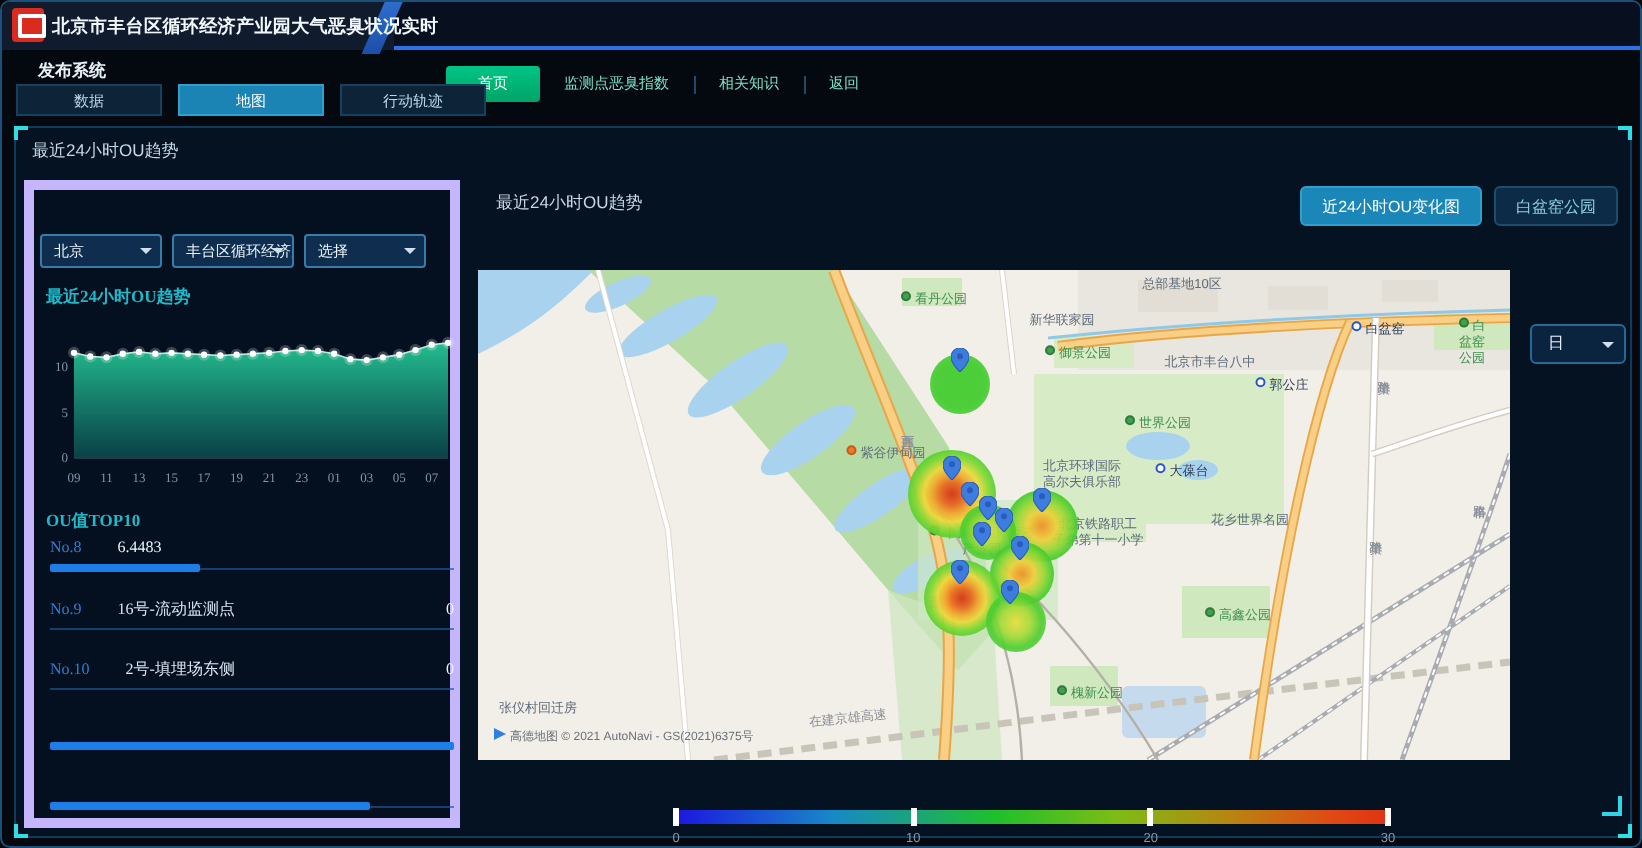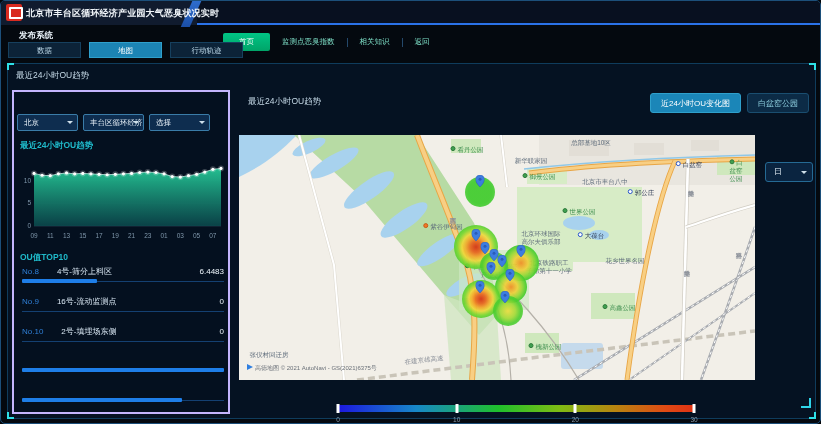--- a/index.html
+++ b/index.html
@@ -27,21 +27,21 @@
   
   .outer{position:absolute;left:6px;top:62px;width:809px;height:356px;background:#051222;border:1px solid #0f3c5c;}
   .corner{position:absolute;width:7px;height:7px;border-color:#2ee0e6;border-style:solid;border-width:0;}
   .c-tl{left:-1px;top:-1px;border-left-width:2px;border-top-width:2px;}
   .c-tr{right:-1px;top:-1px;border-right-width:2px;border-top-width:2px;}
   .c-bl{left:-1px;bottom:-1px;border-left-width:2px;border-bottom-width:2px;}
   .c-br{right:-1px;bottom:-1px;border-right-width:2px;border-bottom-width:2px;}
   .outer-title{position:absolute;left:8px;top:6px;font-size:8.5px;color:#c4d8e6;}
 
   
-  .lpanel{position:absolute;left:4px;top:26px;width:218px;height:324px;background:#04101f;border:2px solid #c4b5fd;}
+  .lpanel{position:absolute;left:4px;top:26px;width:218px;height:324px;background:#04101f;border:5px solid #c4b5fd;font-family:Liberation Serif, serif;}
   .selects{position:absolute;left:3px;top:22px;display:flex;gap:5px;}
   .select{position:relative;width:61px;height:17px;background:#0e2d4f;border:1px solid #3a7ca8;border-radius:2px;color:#eaf3fa;font-size:7.5px;line-height:15px;padding:0 12px 0 6px;white-space:nowrap;overflow:hidden;cursor:pointer;}
   .select:after{content:"";position:absolute;right:4px;top:6px;border:3px solid transparent;border-top-color:#cfe0ea;}
   .chart-title,.list-title{position:absolute;left:6px;font-size:8.5px;font-weight:bold;color:#1fb9c9;}
   .chart-title{top:48px;}
   .list-title{top:160px;text-align:center;}
   #trend-svg{position:absolute;left:2px;top:58px;}
   .top-row{position:absolute;left:8px;width:202px;height:22px;}
   .tr-line{display:flex;align-items:baseline;font-size:8px;}
   .tr-rank{color:#2f7fd6;margin-right:18px;white-space:nowrap;}
@@ -198,21 +198,20 @@
           <circle cx="196.8695652173913" cy="19.33333333333333" r="1.6" fill="#ffffff"></circle>
           <text x="196.8695652173913" y="88" text-anchor="middle" font-size="6.5" fill="#7f96aa">07</text>
           <circle cx="205" cy="18.426666666666673" r="3" fill="rgba(255,255,255,0.22)"></circle>
           <circle cx="205" cy="18.426666666666673" r="1.6" fill="#ffffff"></circle>
         </svg>
       <div class="list-title">OU值TOP10</div>
 
       <div class="top-row" style="top:174px">
         <div class="tr-line">
             <span class="tr-rank">No.8</span>
-            <span class="tr-name">4号-筛分上料区</span>
             <span class="tr-val">6.4483</span>
           </div>
         <div class="tr-track"></div>
           <div class="tr-fill" style="width: 37%;"></div>
       </div>
       <div class="top-row" style="top:204px">
         <div class="tr-line">
             <span class="tr-rank">No.9</span>
             <span class="tr-name">16号-流动监测点</span>
             <span class="tr-val">0</span>

